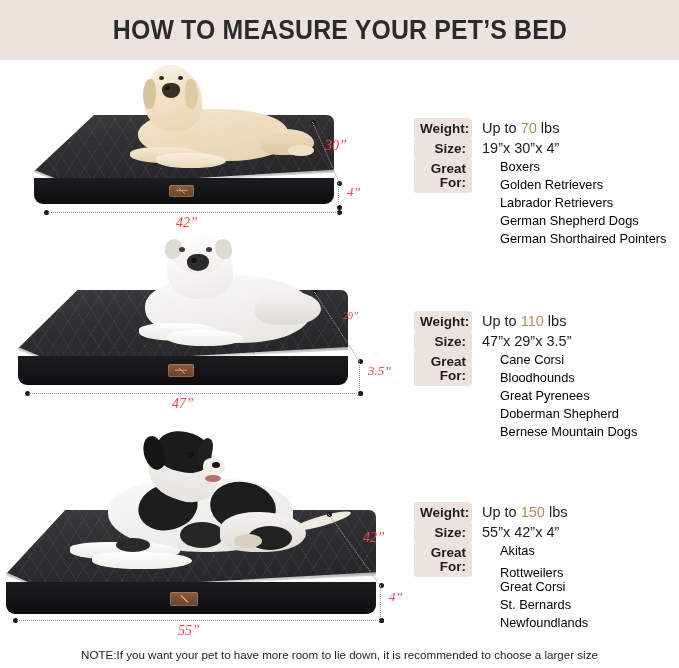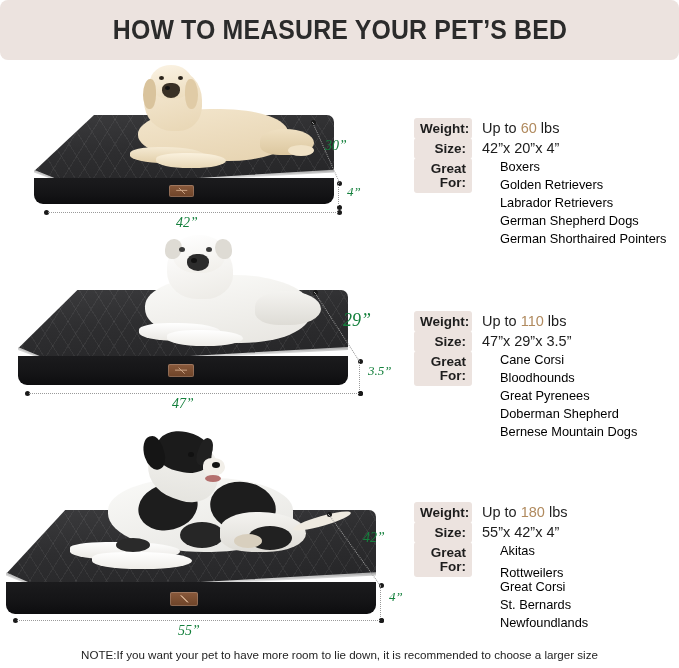--- a/index.html
+++ b/index.html
@@ -7,21 +7,21 @@
     width:679px;height:668px;position:relative;overflow:hidden;
     background:#ffffff;
     font-family:"Liberation Sans", sans-serif;
     -webkit-font-smoothing:antialiased;
   }
 
   
   .header{
     position:absolute;left:0;top:0;width:679px;height:60px;
     background:#ece3df;
-    display:flex;align-items:center;justify-content:center;border-radius:8px;
+    display:flex;align-items:center;justify-content:center;
   }
   .header-title{
     font-family:"Liberation Sans", sans-serif;
     font-weight:700;font-size:27px;letter-spacing:.2px;
     color:#2b2b2b;
     transform:scaleX(.92);
     white-space:nowrap;
   }
 
   
@@ -79,21 +79,21 @@
     background:#1a1a1a;
   }
   .dim-line{
     position:absolute;height:0;border-top:1px dotted #9a9a9a;
     transform-origin:0 0;
   }
   .dim-label{
     position:absolute;white-space:nowrap;
     font-family:"Liberation Serif", serif;
     font-style:italic;font-weight:400;
-    color:#15803d;
+    color:#ef4444;
   }
 
   
   .info{position:absolute;}
   .info-line{position:absolute;left:0;display:flex;align-items:center;}
   .tag{
     display:inline-block;
     background:#ece3df;border-radius:3px;
     font-weight:700;font-size:13.5px;color:#1d1d1d;
     text-align:right;
@@ -167,25 +167,25 @@
   <div>
     <div class="dim-dot" style="left:44px;top:150px;"></div>
     <div class="dim-dot" style="left:337px;top:150px;"></div>
     <div class="dim-line" style="left:48px;top:152px;width:290px;"></div>
     <div class="dim-label" style="left:176px;top:155px;font-size:14px;">42”</div>
   </div>
 
   <div class="info" style="left:414px;top:58px;width:265px;">
     <div class="info-line" style="top:0px;">
       <span class="tag">Weight:</span>
-      <span class="val"><span>Up to </span><span class="hl">60</span><span> lbs</span></span>
+      <span class="val"><span>Up to </span><span class="hl">70</span><span> lbs</span></span>
     </div>
     <div class="info-line" style="top:20px;">
       <span class="tag">Size:</span>
-      <span class="val">42”x 20”x 4”</span>
+      <span class="val">19”x 30”x 4”</span>
     </div>
     <div class="info-line" style="top:40px;">
       <span class="tag">Great For:</span>
     </div>
     <div class="breed" style="top:42px;">Boxers</div>
     <div class="breed" style="top:60px;">Golden Retrievers</div>
     <div class="breed" style="top:78px;">Labrador Retrievers</div>
     <div class="breed" style="top:96px;">German Shepherd Dogs</div>
     <div class="breed" style="top:114px;">German Shorthaired Pointers</div>
   </div>
@@ -214,21 +214,21 @@
     <span style="left:91px;top:12px;width:6px;height:5px;background:#3a3a3a;"></span>
     <span style="left:24px;top:88px;width:82px;height:18px;border-radius:38% 55% 50% 50%;background:linear-gradient(180deg,#ffffff,#e9e7e2);"></span>
     <span style="left:52px;top:95px;width:76px;height:16px;border-radius:38% 55% 50% 50%;background:linear-gradient(180deg,#ffffff,#efedE8);"></span>
     <span style="left:140px;top:56px;width:66px;height:34px;border-radius:50% 58% 52% 40%;background:linear-gradient(180deg,#f4f3f0,#dedcd6);"></span>
   </div>
 
   <div>
     <div class="dim-dot" style="left:313px;top:55px;"></div>
     <div class="dim-dot" style="left:358px;top:124px;"></div>
     <div class="dim-line" style="left:315px;top:57px;width:82px;transform:rotate(57deg);"></div>
-    <div class="dim-label" style="left:343px;top:75px;font-size:18px;">29”</div>
+    <div class="dim-label" style="left:343px;top:75px;font-size:10px;">29”</div>
   </div>
   <div>
     <div class="dim-dot" style="left:358px;top:156px;"></div>
     <div class="dim-line" style="left:360px;top:126px;width:31px;transform:rotate(90deg);"></div>
     <div class="dim-label" style="left:368px;top:128px;font-size:13px;">3.5”</div>
   </div>
   <div>
     <div class="dim-dot" style="left:25px;top:156px;"></div>
     <div class="dim-dot" style="left:358px;top:156px;"></div>
     <div class="dim-line" style="left:29px;top:158px;width:330px;"></div>
@@ -302,21 +302,21 @@
   <div>
     <div class="dim-dot" style="left:13px;top:188px;"></div>
     <div class="dim-dot" style="left:379px;top:188px;"></div>
     <div class="dim-line" style="left:17px;top:190px;width:363px;"></div>
     <div class="dim-label" style="left:178px;top:193px;font-size:14px;">55”</div>
   </div>
 
   <div class="info" style="left:414px;top:72px;width:265px;">
     <div class="info-line" style="top:0px;">
       <span class="tag">Weight:</span>
-      <span class="val"><span>Up to </span><span class="hl">180</span><span> lbs</span></span>
+      <span class="val"><span>Up to </span><span class="hl">150</span><span> lbs</span></span>
     </div>
     <div class="info-line" style="top:20px;">
       <span class="tag">Size:</span>
       <span class="val">55”x 42”x 4”</span>
     </div>
     <div class="info-line" style="top:40px;">
       <span class="tag">Great For:</span>
     </div>
     <div class="breed" style="top:42px;">Akitas</div>
     <div class="breed" style="top:64px;">Rottweilers</div>

